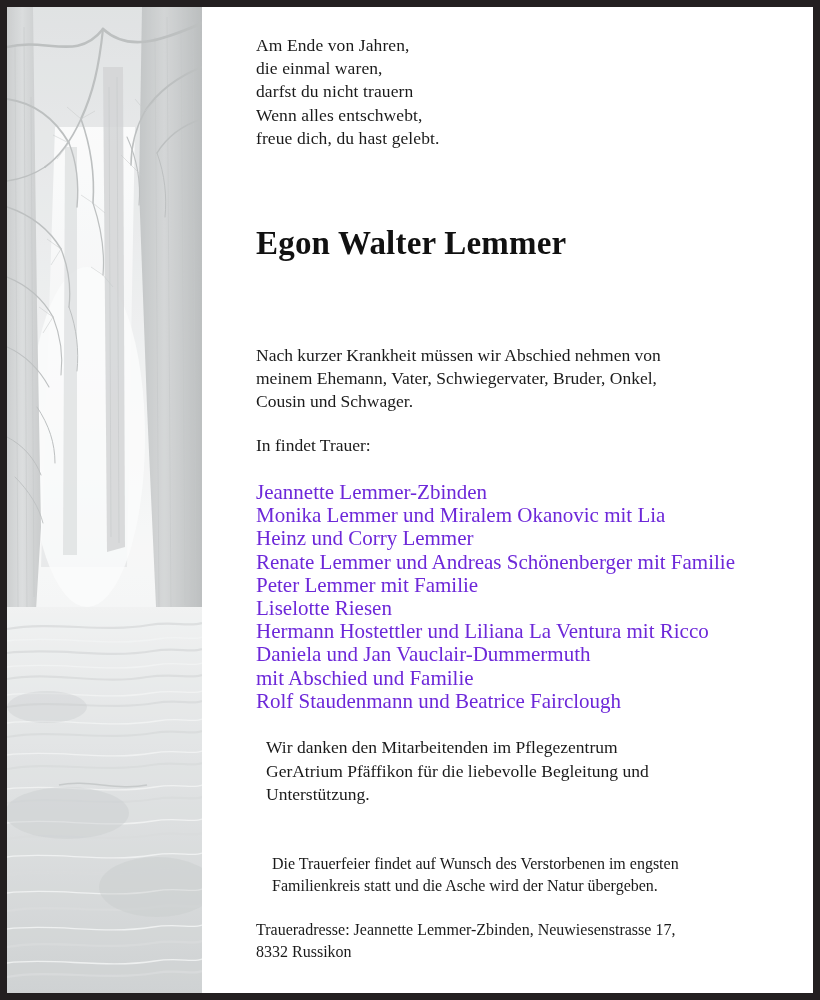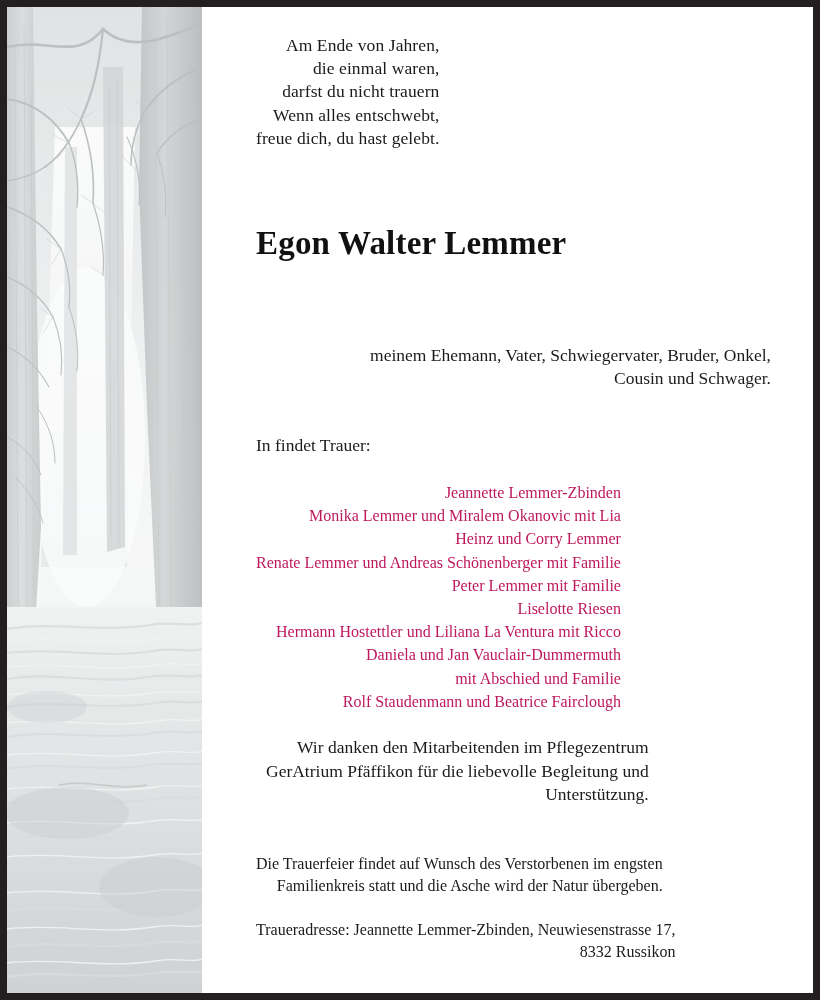--- a/index.html
+++ b/index.html
@@ -14,21 +14,20 @@
   }
 
   
   .notice {
     position: relative;
     width: 820px;
     height: 1000px;
     box-sizing: border-box;
     background: #231f20;
     overflow: hidden;
-    text-align: right;
   }
   .inner {
     position: absolute;
     left: 7px;
     top: 7px;
     width: 806px;
     height: 986px;
     background: #ffffff;
     box-sizing: border-box;
     overflow: hidden;
@@ -103,23 +102,23 @@
     left: 0;
     top: 428px;
     font-size: 17.5px;
     color: #1a1a1a;
   }
 
   .mourners {
     position: absolute;
     left: 0;
     top: 474px;
-    font-size: 16px;
+    font-size: 21px;
     line-height: 23.2px;
-    color: #be185d;
+    color: #6d28d9;
   }
   .mourners div { white-space: pre; }
 
   .para-thanks {
     position: absolute;
     left: 0;
     top: 729px;
     font-size: 17.5px;
     line-height: 23.6px;
     color: #1a1a1a;
@@ -127,21 +126,21 @@
   .para-thanks div { white-space: pre; margin-left: 10px; }
 
   .para-ceremony {
     position: absolute;
     left: 0;
     top: 846px;
     font-size: 16px;
     line-height: 21.5px;
     color: #1a1a1a;
   }
-  .para-ceremony div { white-space: pre; }
+  .para-ceremony div { white-space: pre; margin-left: 16px; }
 
   .para-address {
     position: absolute;
     left: 0;
     top: 912px;
     font-size: 16px;
     line-height: 21.5px;
     color: #1a1a1a;
   }
   .para-address div { white-space: pre; }
@@ -297,20 +296,21 @@
         <div>die einmal waren,</div>
         <div>darfst du nicht trauern</div>
         <div>Wenn alles entschwebt,</div>
         <div>freue dich, du hast gelebt.</div>
       </div>
 
       <div class="name">Egon Walter Lemmer</div>
 
 
       <div class="para-intro">
+        <div>Nach kurzer Krankheit müssen wir Abschied nehmen von</div>
         <div>meinem Ehemann, Vater, Schwiegervater, Bruder, Onkel,</div>
         <div>Cousin und Schwager.</div>
       </div>
 
       <div class="trauer-label">In findet Trauer:</div>
 
       <div class="mourners">
         <div>Jeannette Lemmer-Zbinden</div>
         <div>Monika Lemmer und Miralem Okanovic mit Lia</div>
         <div>Heinz und Corry Lemmer</div>

